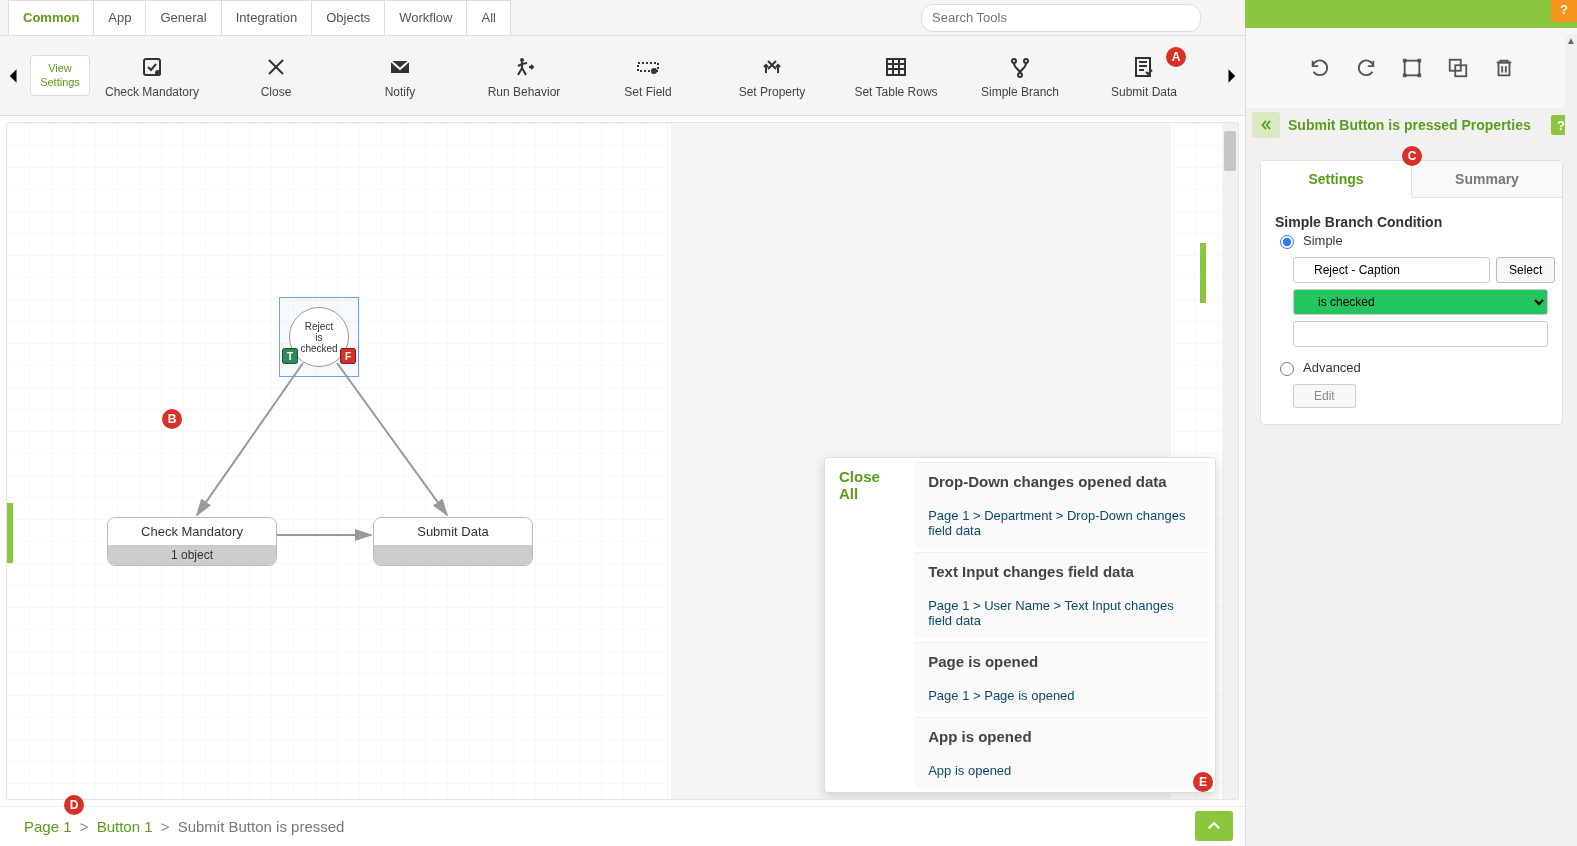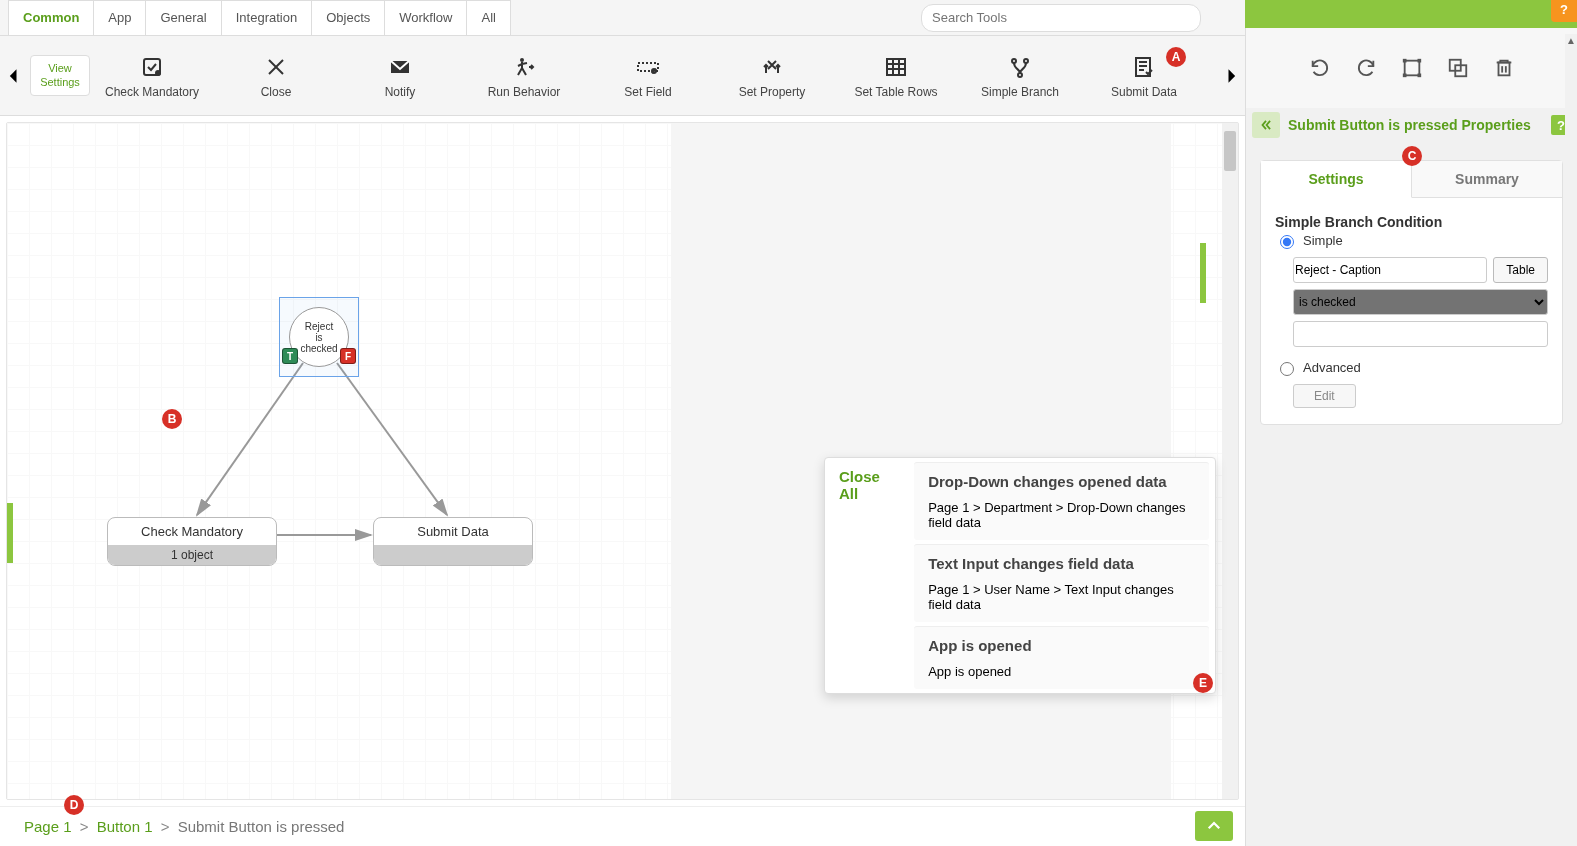--- a/index.html
+++ b/index.html
@@ -230,21 +230,21 @@
   .popup-list { overflow-y:auto; }
   .popup-item {
     padding: 10px 14px;
     border-top:1px solid #eee;
     background:#fafafa;
     margin: 4px 6px;
     border-radius:3px;
     cursor:pointer;
   }
   .popup-item .pi-title { font-size:15px; color:#444; font-weight:600; }
-  .popup-item .pi-path { font-size:13px; color:#000000; margin-top:10px;}
+  .popup-item .pi-path { font-size:13px; color:#0c4a6e; margin-top:18px;}
 
   
   .crumb-bar {
     height: 40px;
     display:flex;
     align-items:center;
     padding: 0 24px;
     background:#fff;
     border-top:1px solid #eee;
     position:relative;
@@ -318,26 +318,26 @@
     background:#f9f9f9;
   }
   .prop-tab.active { color:#5a9e1b; font-weight:600; background:#fff; border-bottom-color:#fff;}
   .prop-tab:last-child { border-right:none;font-weight:bold;}
   .prop-content { padding: 16px 14px 4px; }
   .prop-heading { font-weight:bold; font-size:14px; margin-bottom:2px;}
   .radio-row { display:flex;align-items:center; gap:6px; font-size:13px; margin-bottom:8px;}
   .radio-row input[type=radio]{ accent-color:#3478f6; width:14px;height:14px;}
   .field-row { display:flex; gap:6px; margin-left:18px; margin-bottom:6px;}
   .txt {
-    flex:1; height:26px; border:1px solid #ccc;border-radius:3px;padding:3px 1px;font-size:12px;background:#fff;
+    flex:1; height:26px; border:1px solid #ccc;border-radius:3px;padding:3px 20px;font-size:12px;background:#fff;
   }
   .sel-btn {
     padding:4px 12px;border:1px solid #bbb;border-radius:3px;background:#f7f7f7;font-size:12px;cursor:pointer;
   }
-  select.txt { background:#737373; }
+  select.txt { background:#22c55e; }
   .edit-btn {
     margin-left:18px;padding:4px 20px;border:1px solid #ccc;border-radius:3px;background:#f7f7f7;
     font-size:12px;color:#888;cursor:pointer;
   }
 </style>
 </head>
 <body>
 
 <div class="app">
   <div class="help-corner">?</div>
@@ -521,20 +521,24 @@
           </div>
           <div class="popup-list">
             <div class="popup-item">
               <div class="pi-title">Drop-Down changes opened data</div>
               <div class="pi-path">Page 1 &gt; Department &gt; Drop-Down changes field data</div>
             </div>
             <div class="popup-item">
               <div class="pi-title">Text Input changes field data</div>
               <div class="pi-path">Page 1 &gt; User Name &gt; Text Input changes field data</div>
             </div>
+            <div class="popup-item">
+              <div class="pi-title">Page is opened</div>
+              <div class="pi-path">Page 1 &gt; Page is opened</div>
+            </div>
             <div class="popup-item" style="position:relative;">
               <div class="pi-title">App is opened</div>
               <div class="pi-path">App is opened</div>
               <span class="badge" style="right:-4px;bottom:-4px;">E</span>
             </div>
           </div>
         </div>
       </div>
 
       <div class="crumb-bar">
@@ -613,21 +617,21 @@
         </div>
         <div class="prop-content">
           <div class="prop-heading">Simple Branch Condition</div>
 
           <label class="radio-row">
             <input type="radio" name="cond" checked="" style="">
             <span>Simple</span>
           </label>
           <div class="field-row">
             <input class="txt" type="text" value="Reject - Caption" style="">
-            <button class="sel-btn">Table</button>
+            <button class="sel-btn">Select</button>
           </div>
           <div class="field-row">
             <select class="txt" id="op-select"><option>is checked</option><option>is not checked</option><option>equals</option><option>not equals</option></select>
           </div>
           <div class="field-row">
             <input class="txt" type="text" style="">
           </div>
 
           <label class="radio-row" style="margin-top:12px;">
             <input type="radio" name="cond" style="">

